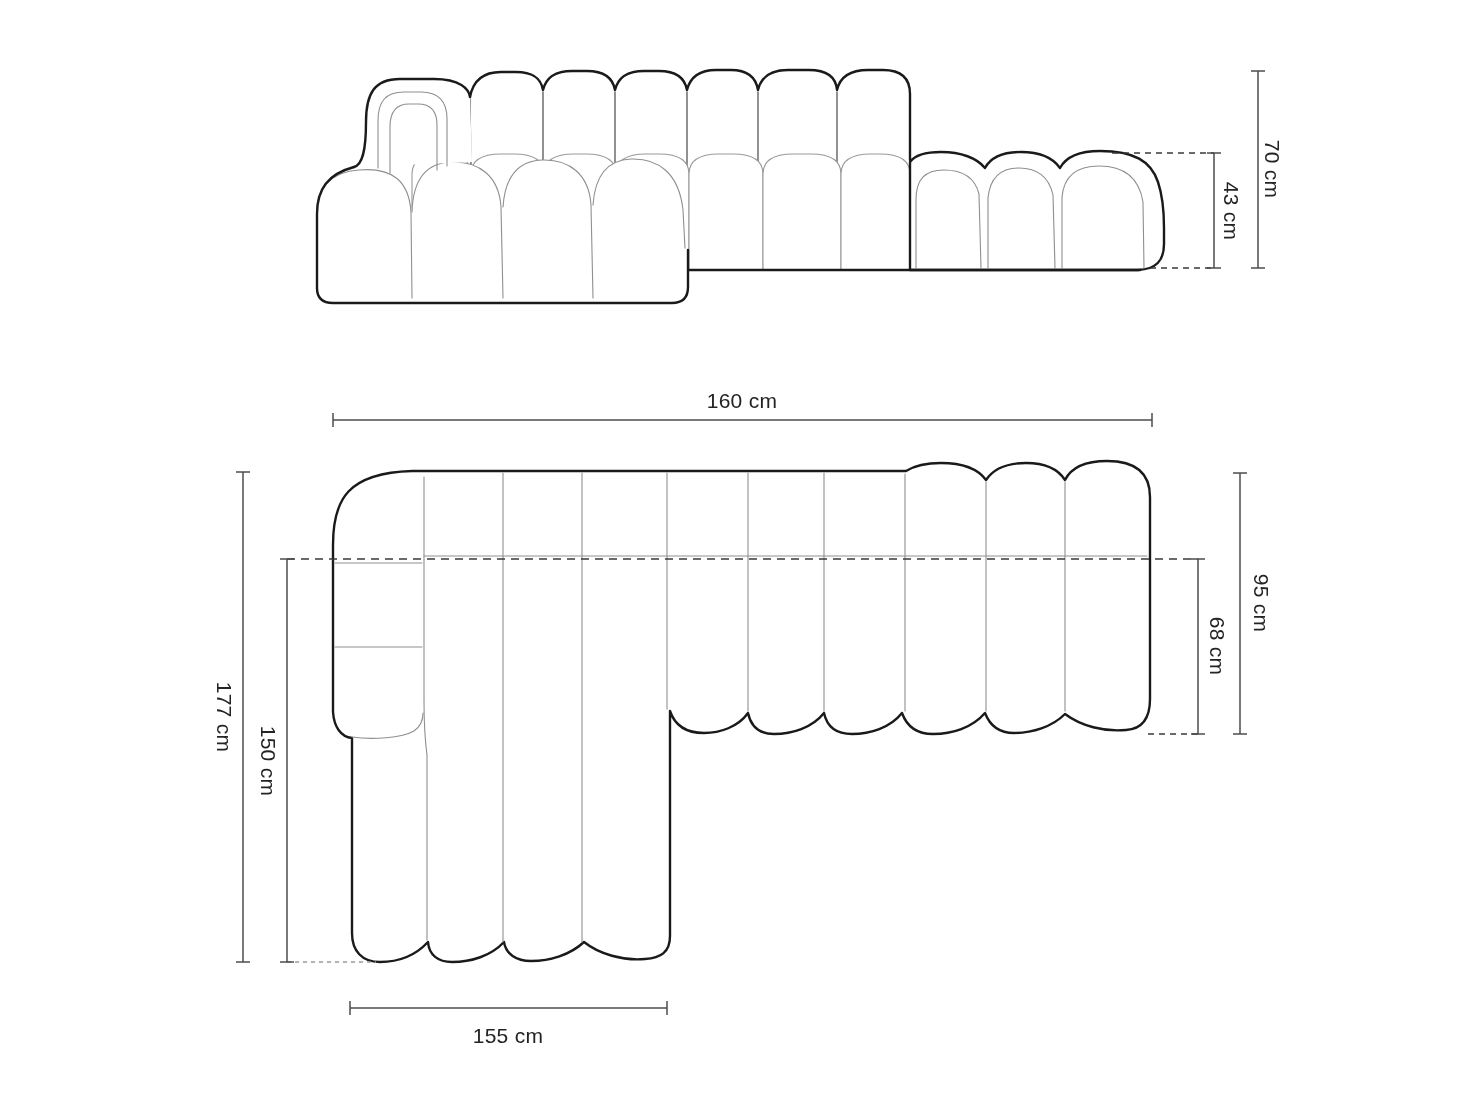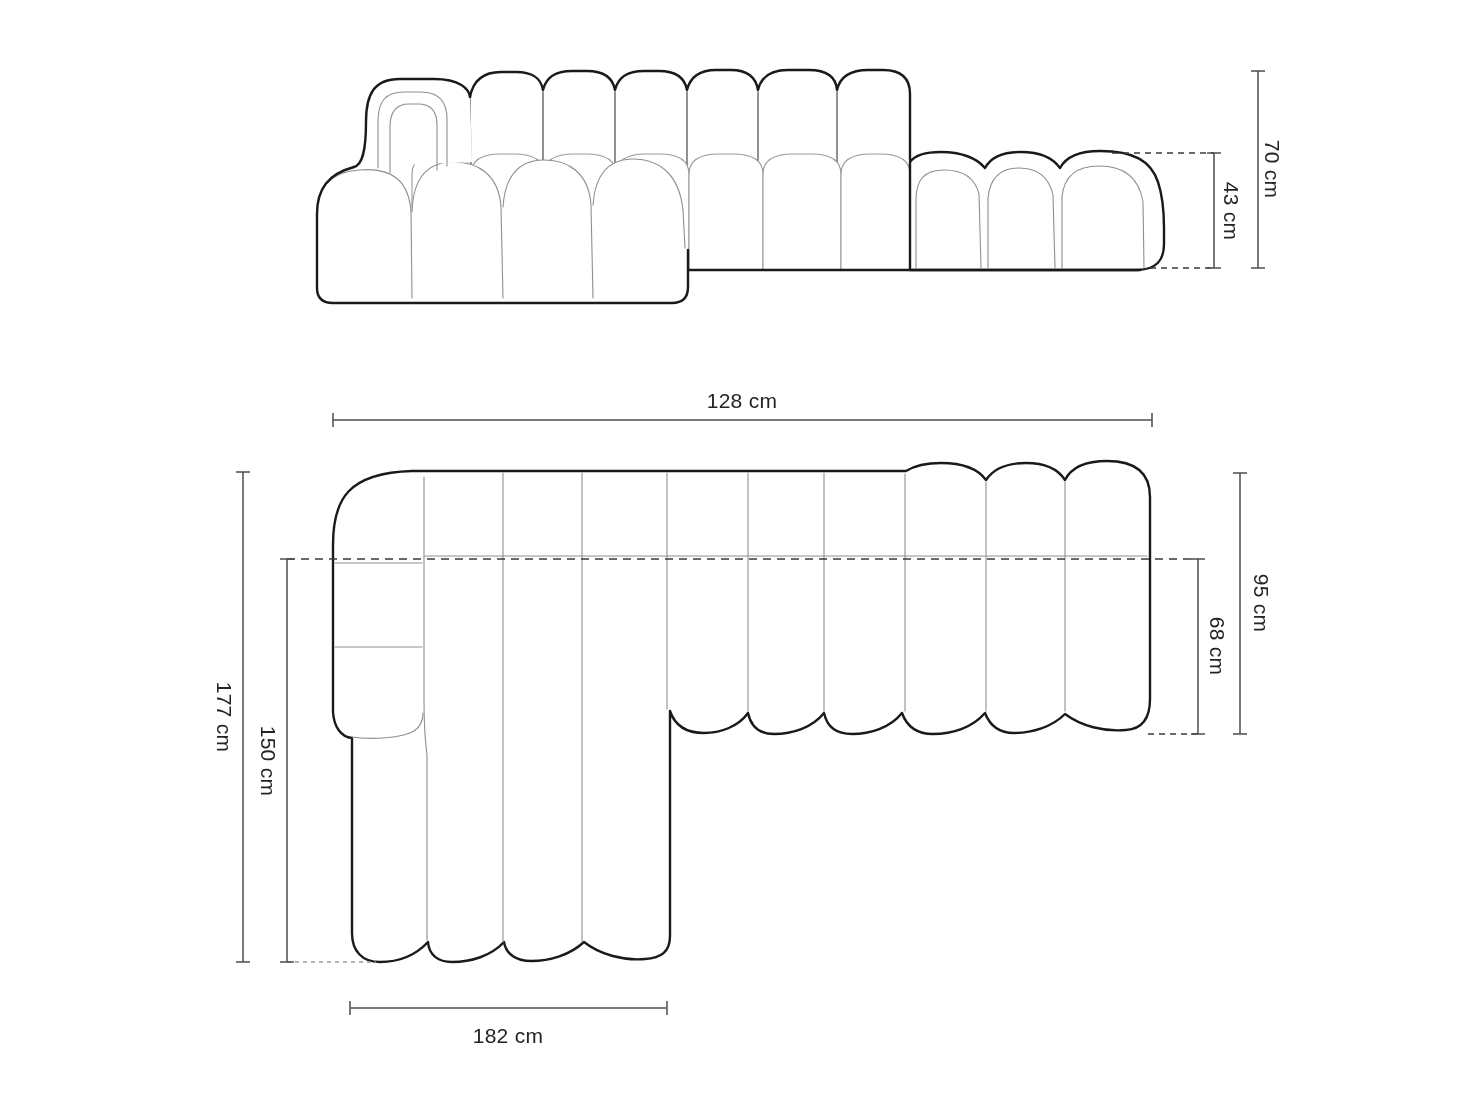--- a/index.html
+++ b/index.html
@@ -190,25 +190,25 @@
         <path d="M 1191,559 L 1205,559"></path>
         <path d="M 1191,734 L 1205,734"></path>
       </g>
     </g>
   </svg>
 
   <div class="dim-label rot" style="left:1272px; top:169px;">70 cm</div>
 
   <div class="dim-label rot" style="left:1231px; top:211px;">43 cm</div>
 
-  <div class="dim-label" style="left:742px; top:401px;">128 cm</div>
+  <div class="dim-label" style="left:742px; top:401px;">160 cm</div>
 
   <div class="dim-label rot" style="left:224px; top:717px;">177 cm</div>
 
   <div class="dim-label rot" style="left:268px; top:761px;">150 cm</div>
 
-  <div class="dim-label" style="left:508px; top:1036px;">182 cm</div>
+  <div class="dim-label" style="left:508px; top:1036px;">155 cm</div>
 
   <div class="dim-label rot" style="left:1261px; top:603px;">95 cm</div>
 
   <div class="dim-label rot" style="left:1217px; top:646px;">68 cm</div>
 
 </div>
 
 </body></html>

